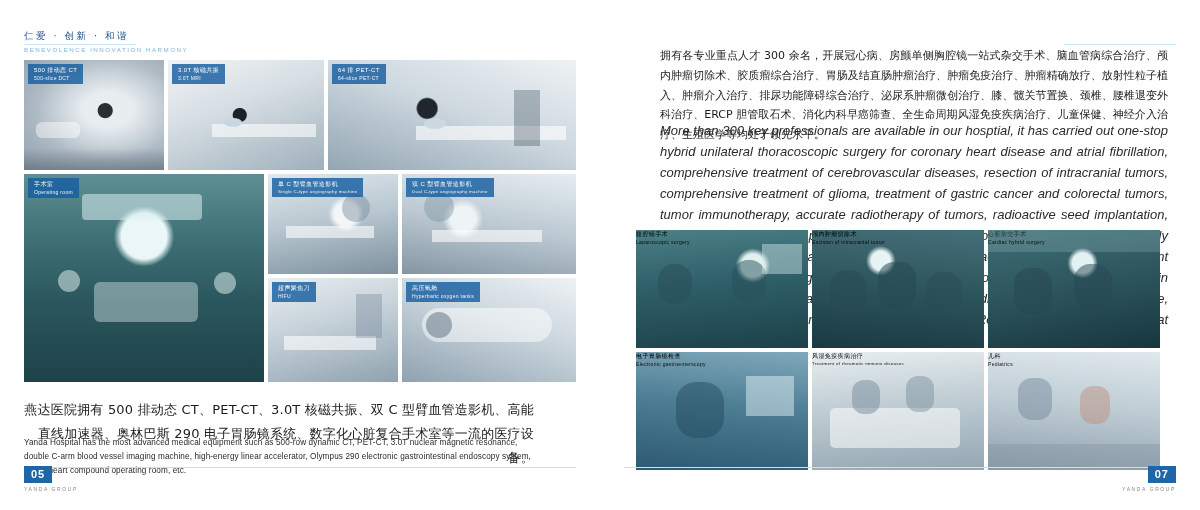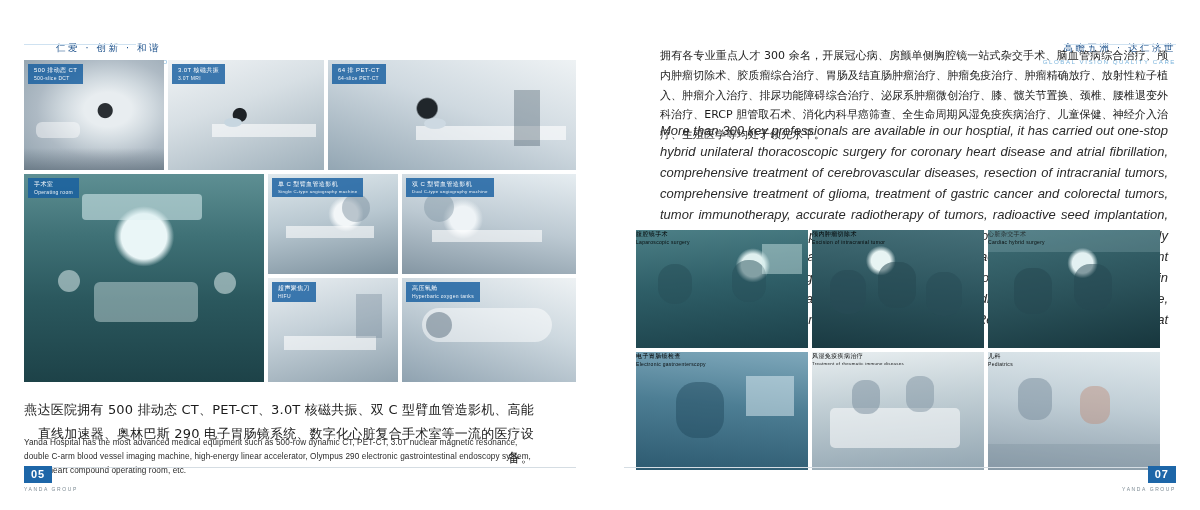--- a/index.html
+++ b/index.html
@@ -10,21 +10,21 @@
     font-family:"Liberation Sans", sans-serif;
     overflow:hidden;
     position:relative;
   }
   .spread { position:absolute; inset:0; display:flex; }
   .page { position:relative; height:510px; }
   .page-left  { width:600px; background:#ffffff; }
   .page-right { width:600px; background:#ffffff; }
 
   
-  .hdr { position:absolute; top:42px;margin-left:32px; }
+  .hdr { position:absolute; top:30px; }
   .hdr-left { left:24px; }
   .hdr-right { right:24px; text-align:right; }
   .hdr-cn {
     font-size:9.5px; color:#1a4f8a; letter-spacing:2.5px;
     font-family:"DejaVu Sans", sans-serif;
   }
   .hdr-en {
     font-size:6.2px; color:#7fb6dd; letter-spacing:1.5px; margin-top:3px;
   }
   .hdr-left-rule {
@@ -215,24 +215,20 @@
 
     <div class="folio-rule" style="left:24px; bottom:42px; width:552px;"></div>
     <div class="folio folio-left">
       <span class="folio-badge">05</span>
       <div class="folio-sub">YANDA GROUP</div>
     </div>
   </div>
 
   <div class="page page-right">
 
-    <div class="hdr hdr-right">
-      <div class="hdr-cn">高瞻五洲 · 达仁济世</div>
-      <div class="hdr-en">GLOBAL VISION QUALITY CARE</div>
-    </div>
     <div class="hdr-right-rule"></div>
 
     <div class="right-txt r-cn" style="top:46px; left:60px; width:508px;">拥有各专业重点人才 300 余名，开展冠心病、房颤单侧胸腔镜一站式杂交手术、脑血管病综合治疗、颅内肿瘤切除术、胶质瘤综合治疗、胃肠及结直肠肿瘤治疗、肿瘤免疫治疗、肿瘤精确放疗、放射性粒子植入、肿瘤介入治疗、排尿功能障碍综合治疗、泌尿系肿瘤微创治疗、膝、髋关节置换、颈椎、腰椎退变外科治疗、ERCP 胆管取石术、消化内科早癌筛查、全生命周期风湿免疫疾病治疗、儿童保健、神经介入治疗、生殖医学等均处于领先水平。</div>
 
     <div class="right-txt r-en" style="top:120px; left:60px; width:508px;">More than 300 key professionals are available in our hosptial, it has carried out one-stop hybrid unilateral thoracoscopic surgery for coronary heart disease and atrial fibrillation, comprehensive treatment of cerebrovascular diseases, resection of intracranial tumors, comprehensive treatment of glioma, treatment of gastric cancer and colorectal tumors, tumor immunotherapy, accurate radiotherapy of tumors, radioactive seed implantation, tumor interventional therapy, comprehensive treatment of urinary dysfunction, minimally invasive treatment of urinary tumors, knee and hip replacement, and surgical treatment of cervical and lumbar degeneration. ERCP bile duct lithotomy, early cancer screening in digestive department, treatment of rheumatic immune diseases in the whole life cycle, children's health care, nerve interventional treatment, Reproductive Medicine are all at the most advanced level.</div>
 
     <div class="rphoto ph-lap" style="left:36px; top:230px; width:172px; height:118px;">
       <div class="blob" style="left:22px; top:34px; width:34px; height:40px; background:rgba(40,80,90,.55); border-radius:16px;"></div>
       <div class="blob" style="left:96px; top:30px; width:34px; height:42px; background:rgba(40,80,90,.5); border-radius:16px;"></div>
       <div class="rectblob" style="left:126px; top:14px; width:40px; height:30px; background:rgba(210,235,235,.45);"></div>

